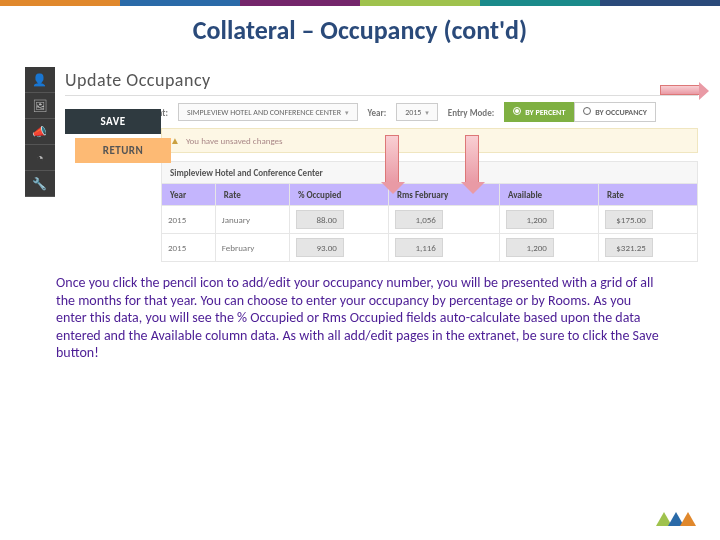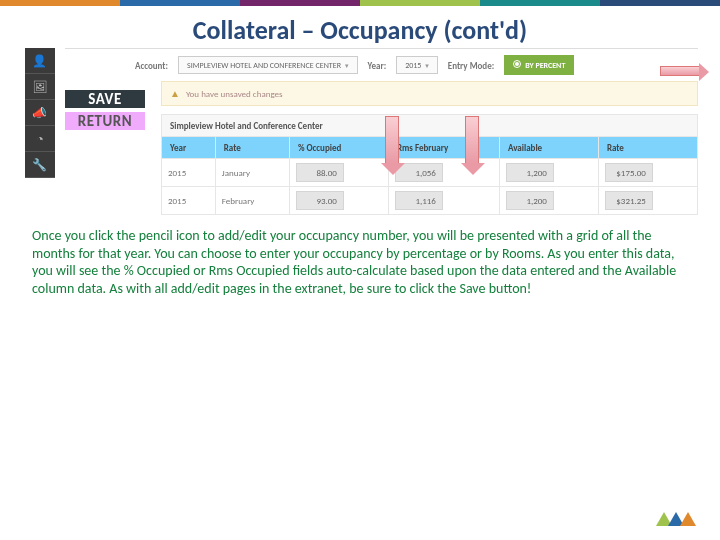--- a/index.html
+++ b/index.html
@@ -1,54 +1,54 @@
 <!DOCTYPE html>
 <html><head>
 <meta charset="utf-8">
 <style>
   * { box-sizing: border-box; margin: 0; padding: 0; }
   body { width: 720px; height: 540px; font-family: Calibri, Arial, sans-serif; background: #fff; position: relative; overflow: hidden; }
   .topbar { height: 6px; display: flex; }
   .topbar div { flex: 1; }
-  .slide-title { text-align: center; font-size: 26px; font-weight: bold; color: #2a4a7a; margin: 8px 0 2px; }
+  .slide-title { text-align: center; font-size: 26px; font-weight: bold; color: #2a4a7a; margin: 8px 0 21px; }
   .app { margin: 0 22px 0 65px; position: relative; }
   .iconbar { position: absolute; left: -40px; top: 0; width: 30px; background: #3a3a3a; }
   .iconbar .ic { width: 30px; height: 26px; border-bottom: 1px solid #555; display: flex; align-items: center; justify-content: center; color: #bbb; font-size: 12px; }
   .app-title { font-size: 18px; color: #555; font-weight: 300; letter-spacing: .5px; padding: 2px 0; }
   hr.sep { border: none; border-top: 1px solid #ddd; margin: 2px 0 4px; }
   .filters { display: flex; align-items: center; gap: 10px; font-size: 9px; color: #777; padding: 2px 0 6px; }
   .filters .lbl { font-weight: bold; }
   .filters .spacer { width: 60px; }
   .dd { border: 1px solid #ccc; padding: 3px 8px; font-size: 8px; color: #666; background: #fafafa; display: inline-flex; align-items: center; gap: 4px; }
   .dd .car { font-size: 7px; color: #999; }
   .mode { display: flex; }
   .mode .opt { font-size: 8px; font-weight: bold; padding: 4px 8px; border: 1px solid #ccc; color: #666; display: inline-flex; align-items: flex-start; gap: 4px; }
   .mode .opt.active { background: #7fb042; color: #fff; border-color: #7fb042; }
   .mode .opt .rad { width: 8px; height: 8px; border-radius: 50%; border: 1px solid currentColor; display: inline-block; position: relative; }
   .mode .opt.active .rad::after { content: ""; position: absolute; inset: 1px; border-radius: 50%; background: #fff; }
   .btns { position: absolute; left: 0; top: 42px; display: flex; flex-direction: column; gap: 4px; }
-  .btn { width: 80px; text-align: center; font-size: 15px; font-weight: bold; padding: 0 0; letter-spacing: .5px; }
+  .btn { width: 96px; text-align: center; font-size: 11px; font-weight: bold; padding: 6px 0; letter-spacing: .5px; }
   .btn.save { background: #2f3a40; color: #fff; }
-  .btn.return { background: #f0abfc; color: #555; }
+  .btn.return { background: #fdba74; color: #555; margin-left: 10px; }
   .content { margin-left: 96px; }
   .warn { background: #fdf7e5; border: 1px solid #f0e6c0; color: #a88; font-size: 9px; padding: 5px 8px; display: flex; align-items: center; gap: 6px; margin-bottom: 8px; }
   .warn .tri { color: #caa040; font-size: 10px; }
   .tbl-title { background: #f7f7f7; border: 1px solid #e6e6e6; border-bottom: none; font-size: 9px; font-weight: bold; color: #555; padding: 5px 8px; }
   table { width: 100%; border-collapse: collapse; font-size: 9px; }
-  th { text-align: left; font-weight: bold; color: #444; border: 1px solid #e6e6e6; padding: 5px 8px; background: #7dd3fc; }
+  th { text-align: left; font-weight: bold; color: #444; border: 1px solid #e6e6e6; padding: 5px 8px; background: #c4b5fd; }
   td { border: 1px solid #e6e6e6; padding: 4px 6px; color: #777; }
   td .inp { border: 1px solid #d5d5d5; padding: 3px 6px; font-size: 9px; color: #666; text-align: right; background: #e5e5e5; display: inline-block; min-width: 48px; }
   .arrow { position: absolute; width: 14px; background: linear-gradient(#f9cfd3,#e99aa5); border: 1px solid #d77; }
   .arrow::after { content: ""; position: absolute; left: -5px; bottom: -12px; border-left: 12px solid transparent; border-right: 12px solid transparent; border-top: 12px solid #e99aa5; }
   .arrow.h { height: 10px; width: 40px; }
   .arrow.h::after { left: auto; right: auto; bottom: auto; right: -10px; top: -4px; border-top: 9px solid transparent; border-bottom: 9px solid transparent; border-left: 10px solid #e99aa5; border-right: none; }
   #ar1 { left: 320px; top: 68px; height: 48px; }
   #ar2 { left: 400px; top: 68px; height: 48px; }
   #ar3 { right: -2px; top: 18px; }
-  .bodytext { padding: 12px 32px 0; font-size: 14px; line-height: 1.25; color: #15803d; }
+  .bodytext { padding: 12px 56px 0; font-size: 14px; line-height: 1.25; color: #4c1d95; }
   .logo { position: absolute; right: 24px; bottom: 14px; display: flex; gap: 1px; }
   .logo span { width: 0; height: 0; }
   .logo .t1 { border-left: 8px solid transparent; border-right: 8px solid transparent; border-bottom: 14px solid #9fc24d; }
   .logo .t2 { border-left: 8px solid transparent; border-right: 8px solid transparent; border-bottom: 14px solid #2a6aa8; margin-left: -5px; }
   .logo .t3 { border-left: 8px solid transparent; border-right: 8px solid transparent; border-bottom: 14px solid #e0882c; margin-left: -5px; }
 </style>
 </head>
 <body>
 
 <div class="topbar">
@@ -64,39 +64,44 @@
 
 <div class="app">
   <div class="iconbar">
     <div class="ic">👤</div>
     <div class="ic">🖼</div>
     <div class="ic">📣</div>
     <div class="ic">◔</div>
     <div class="ic">🔧</div>
   </div>
 
+  <div class="app-title">Update Occupancy</div>
   <hr class="sep">
 
   <div class="filters">
     <span class="spacer"></span>
     <span class="lbl">Account:</span>
     <span class="dd">
         <span>SIMPLEVIEW HOTEL AND CONFERENCE CENTER</span>
         <span class="car">▾</span>
       </span>
     <span class="lbl">Year:</span>
     <span class="dd">
         <span>2015</span>
         <span class="car">▾</span>
       </span>
     <span class="lbl">Entry Mode:</span>
     <span class="mode">
       <span class="opt active">
           <span class="rad"></span>
           <span>BY PERCENT</span>
+        </span>
+      <span class="opt">
+          <span class="rad"></span>
+          <span>BY OCCUPANCY</span>
         </span>
     </span>
   </div>
 
   <div class="btns">
     <div class="btn save">SAVE</div>
     <div class="btn return">RETURN</div>
   </div>
 
   <div class="content">

